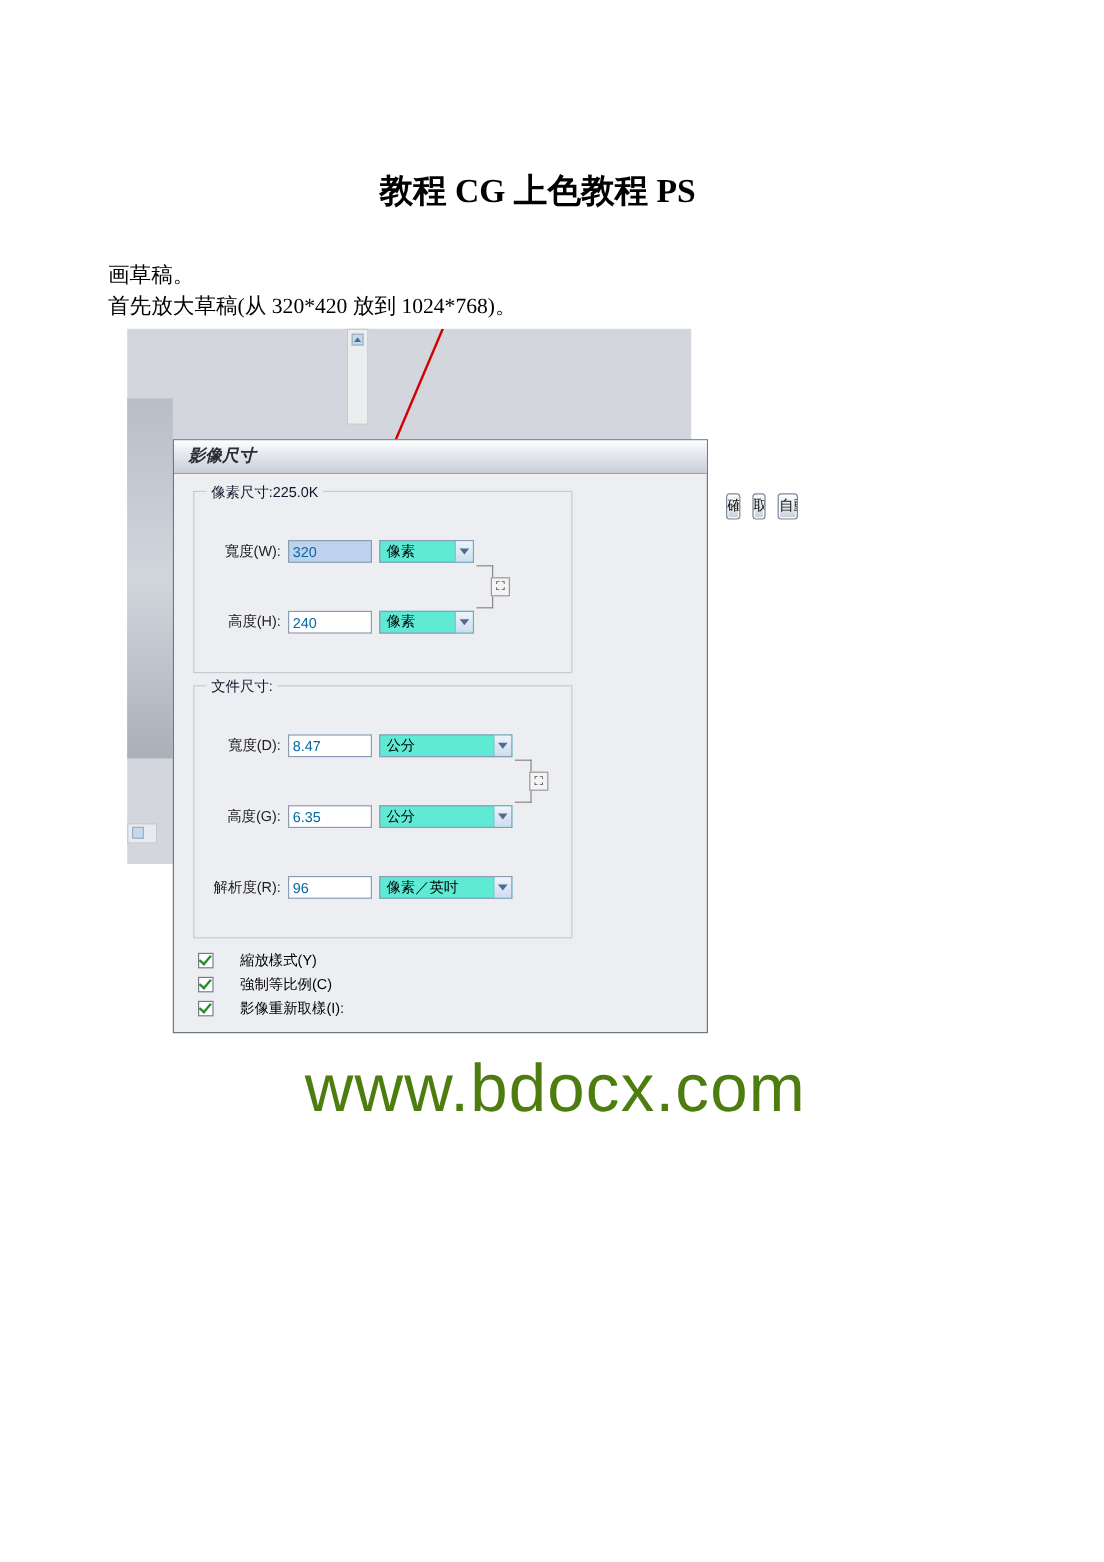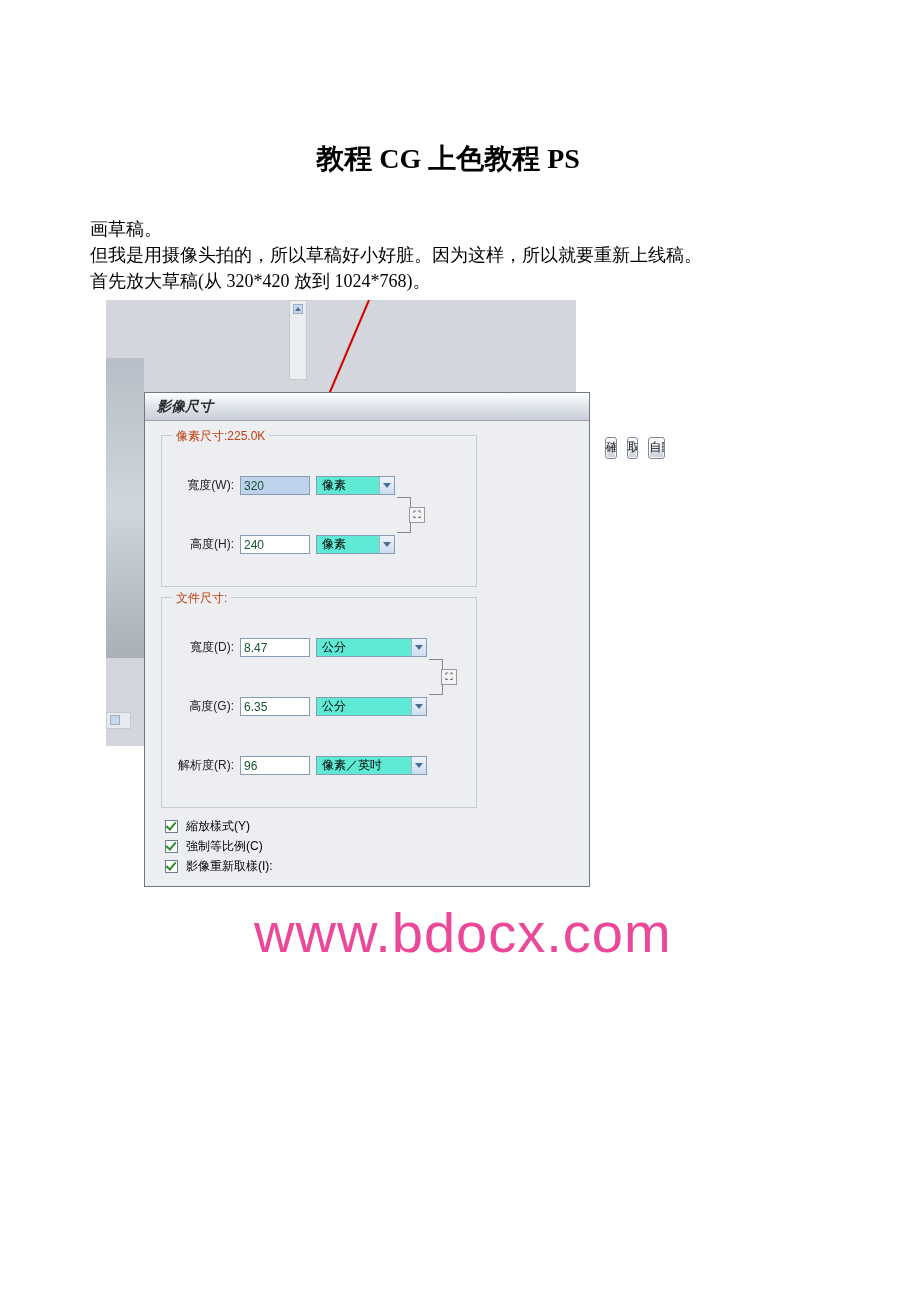--- a/index.html
+++ b/index.html
@@ -108,37 +108,37 @@
       padding: 20px 12px 12px 14px;
       margin-bottom: 10px;
       position: relative;
       width: 316px;
     }
     .legend {
       position: absolute;
       top: -8px; left: 10px;
       background: #eceef1;
       padding: 0 4px;
-      color: #c2410c;
+      color: #0f172a;
       font-size: 12px;
     }
     .row {
       display: flex;
       align-items: center;
       margin: 20px 0;
       gap: 6px;
     }
     .lbl { width: 58px; text-align: right; color:#222; font-size:12px;}
     .txt {
       width: 70px; height: 19px;
       border: 1px solid #8a9cb3;
       background: #fff;
       font-size: 12px;
       padding: 1px 3px;
-      color: #14532d;
+      color: #0369a1;
     }
     .txt.sel { background:#bed2ee; }
     .sel-box {
       display:flex;
       border: 1px solid #8a9cb3;
       height: 19px;
       background:#5eead4;
     }
     .sel-text { flex:1; padding:1px 5px; font-size:12px; display:flex;align-items:center;}
     .sel-w1 { width: 62px; }
@@ -183,21 +183,21 @@
       border-radius: 3px;
       font-size: 12px;
       text-align:center;
       line-height:18px;
       color:#111;
       box-shadow: inset 0 0 0 1px #fff;
       overflow:hidden;
       white-space:nowrap;
     }
     .checks { margin-top: 4px; margin-left: 4px; }
-    .chk-row { display:flex; align-items:center; gap:8px; margin: 3px 0; font-size:12px;}
+    .chk-row { display:flex; align-items:center; gap:22px; margin: 3px 0; font-size:12px;}
     .chk {
       width: 13px; height: 13px;
       border: 1px solid #6e7e92;
       background: #fff;
       position: relative;
     }
     .chk.checked::after{
       content:"";
       position:absolute;
       left:2px; top:-1px;
@@ -210,37 +210,36 @@
       position:absolute;
       left: 198px; top: 0px;
       width: 2px; height: 140px;
       pointer-events:none;
     }
     .red-arrow svg { position:absolute; left:-65px; top:0; }
     .watermark {
       position:absolute;
       left: 148px; top: 600px;
       font-size: 56px;
-      color: #ec4899;
+      color: #4d7c0f;
       font-family: Arial, sans-serif;
       letter-spacing: 1px;
       pointer-events:none;
       font-weight:400;
     }
     .link-col { display:flex; align-items:center; }
     .rows-with-link { display:flex; align-items:center; }
     .rows-col { display:flex; flex-direction:column; }
   </style>
 </head>
 <body>
 
 <div class="page">
   <h1>教程 CG 上色教程 PS</h1>
   <p class="para">画草稿。</p>
-  <p class="para">但我是用摄像头拍的，所以草稿好小好脏。因为这样，所以就要重新上线稿。</p>
   <p class="para">首先放大草稿(从 320*420 放到 1024*768)。</p>
 
   <div class="screenshot-wrap">
     <div class="bg-strip">
       <div class="bg-photo"></div>
       <div class="vscroll">
         <div class="vscroll-arrow"></div>
       </div>
       <div class="hscroll">
         <div class="hscroll-arrow"></div>

